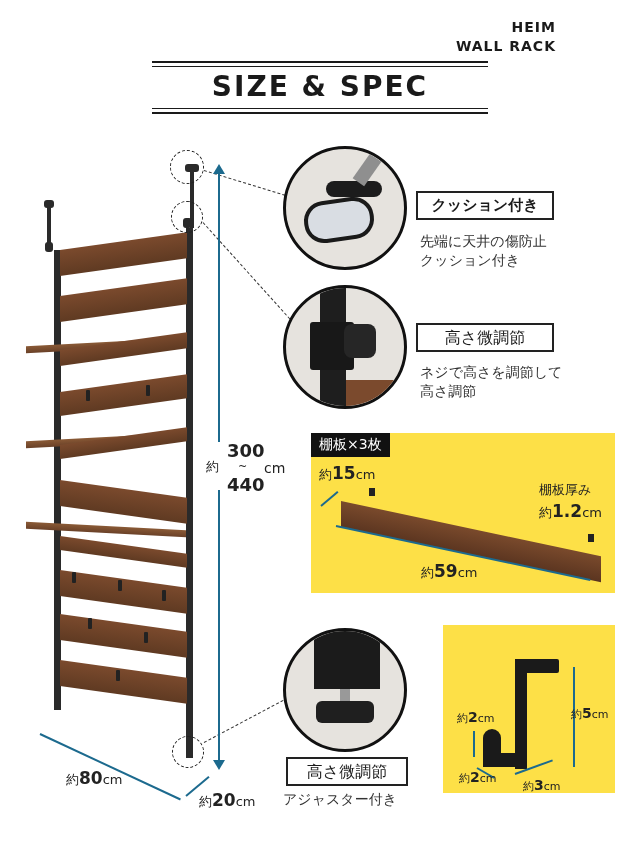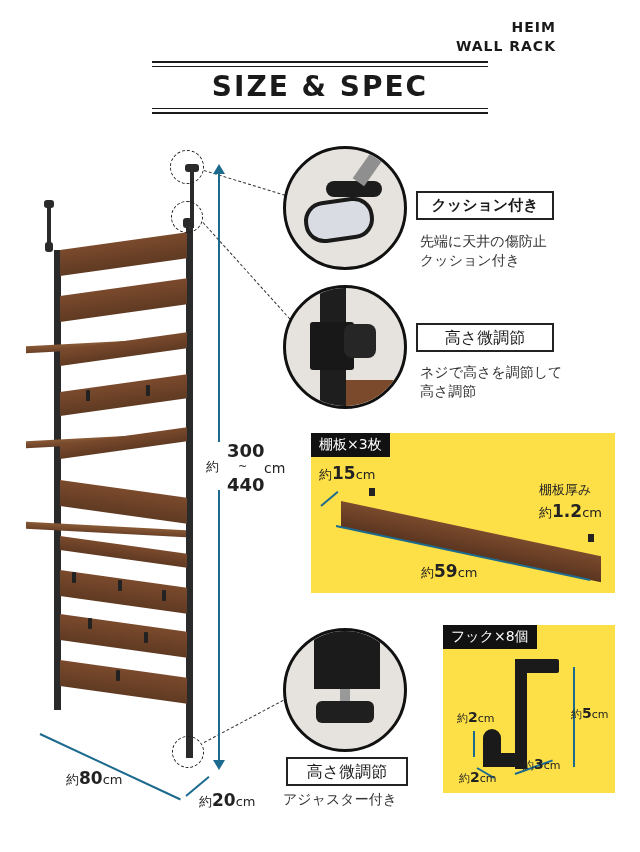--- a/index.html
+++ b/index.html
@@ -143,26 +143,25 @@
 
 <div class="detail-circle" style="left:283px;top:628px;width:124px;height:124px">
   <div class="abs" style="left:28px;top:0;width:66px;height:58px;background:#1b1b1b"></div>
   <div class="abs" style="left:54px;top:58px;width:10px;height:14px;background:#999"></div>
   <div class="abs" style="left:30px;top:70px;width:58px;height:22px;background:#1f1f1f;border-radius:6px"></div>
 </div>
 <div class="label-box" style="left:286px;top:757px;width:122px;height:29px;font-weight:normal;font-size:16px">高さ微調節</div>
 <div class="desc" style="left:283px;top:790px">アジャスター付き</div>
 
 <div class="panel" style="left:443px;top:625px;width:172px;height:168px">
-  <div class="panel-tag" style="left:0;top:0">フック×8個</div>
   <div class="abs" style="left:72px;top:34px;width:44px;height:14px;background:#1a1a1a;border-radius:2px"></div>
   <div class="abs" style="left:72px;top:34px;width:12px;height:110px;background:#1a1a1a"></div>
   <div class="abs" style="left:44px;top:128px;width:40px;height:14px;background:#1a1a1a"></div>
   <div class="abs" style="left:40px;top:104px;width:18px;height:38px;background:#1a1a1a;border-radius:10px 10px 0 0"></div>
   <div class="dimline" style="left:130px;top:42px;width:2px;height:100px"></div>
   <div class="dimline" style="left:30px;top:106px;width:2px;height:26px"></div>
   <div class="dimline" style="left:34px;top:142px;width:20px;height:2px;transform:rotate(30deg);transform-origin:left center"></div>
   <div class="dimline" style="left:72px;top:148px;width:40px;height:2px;transform:rotate(-20deg);transform-origin:left center"></div>
   <div class="dimtext" style="left:128px;top:80px;font-size:11px"><span>約</span><b style="font-size:14px">5</b><span>cm</span></div>
   <div class="dimtext" style="left:14px;top:84px;font-size:11px"><span>約</span><b style="font-size:14px">2</b><span>cm</span></div>
   <div class="dimtext" style="left:16px;top:144px;font-size:11px"><span>約</span><b style="font-size:14px">2</b><span>cm</span></div>
-  <div class="dimtext" style="left:80px;top:131px;font-size:11px"><span>約</span><b style="font-size:14px">3</b><span>cm</span></div>
+  <div class="dimtext" style="left:80px;top:152px;font-size:11px"><span>約</span><b style="font-size:14px">3</b><span>cm</span></div>
 </div>
 
 </body></html>

